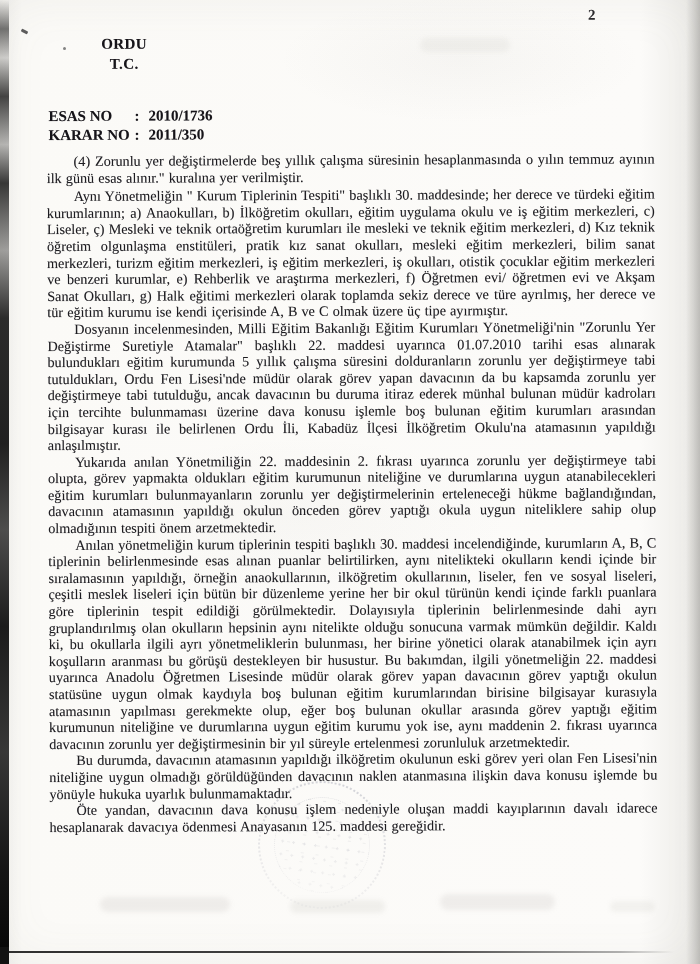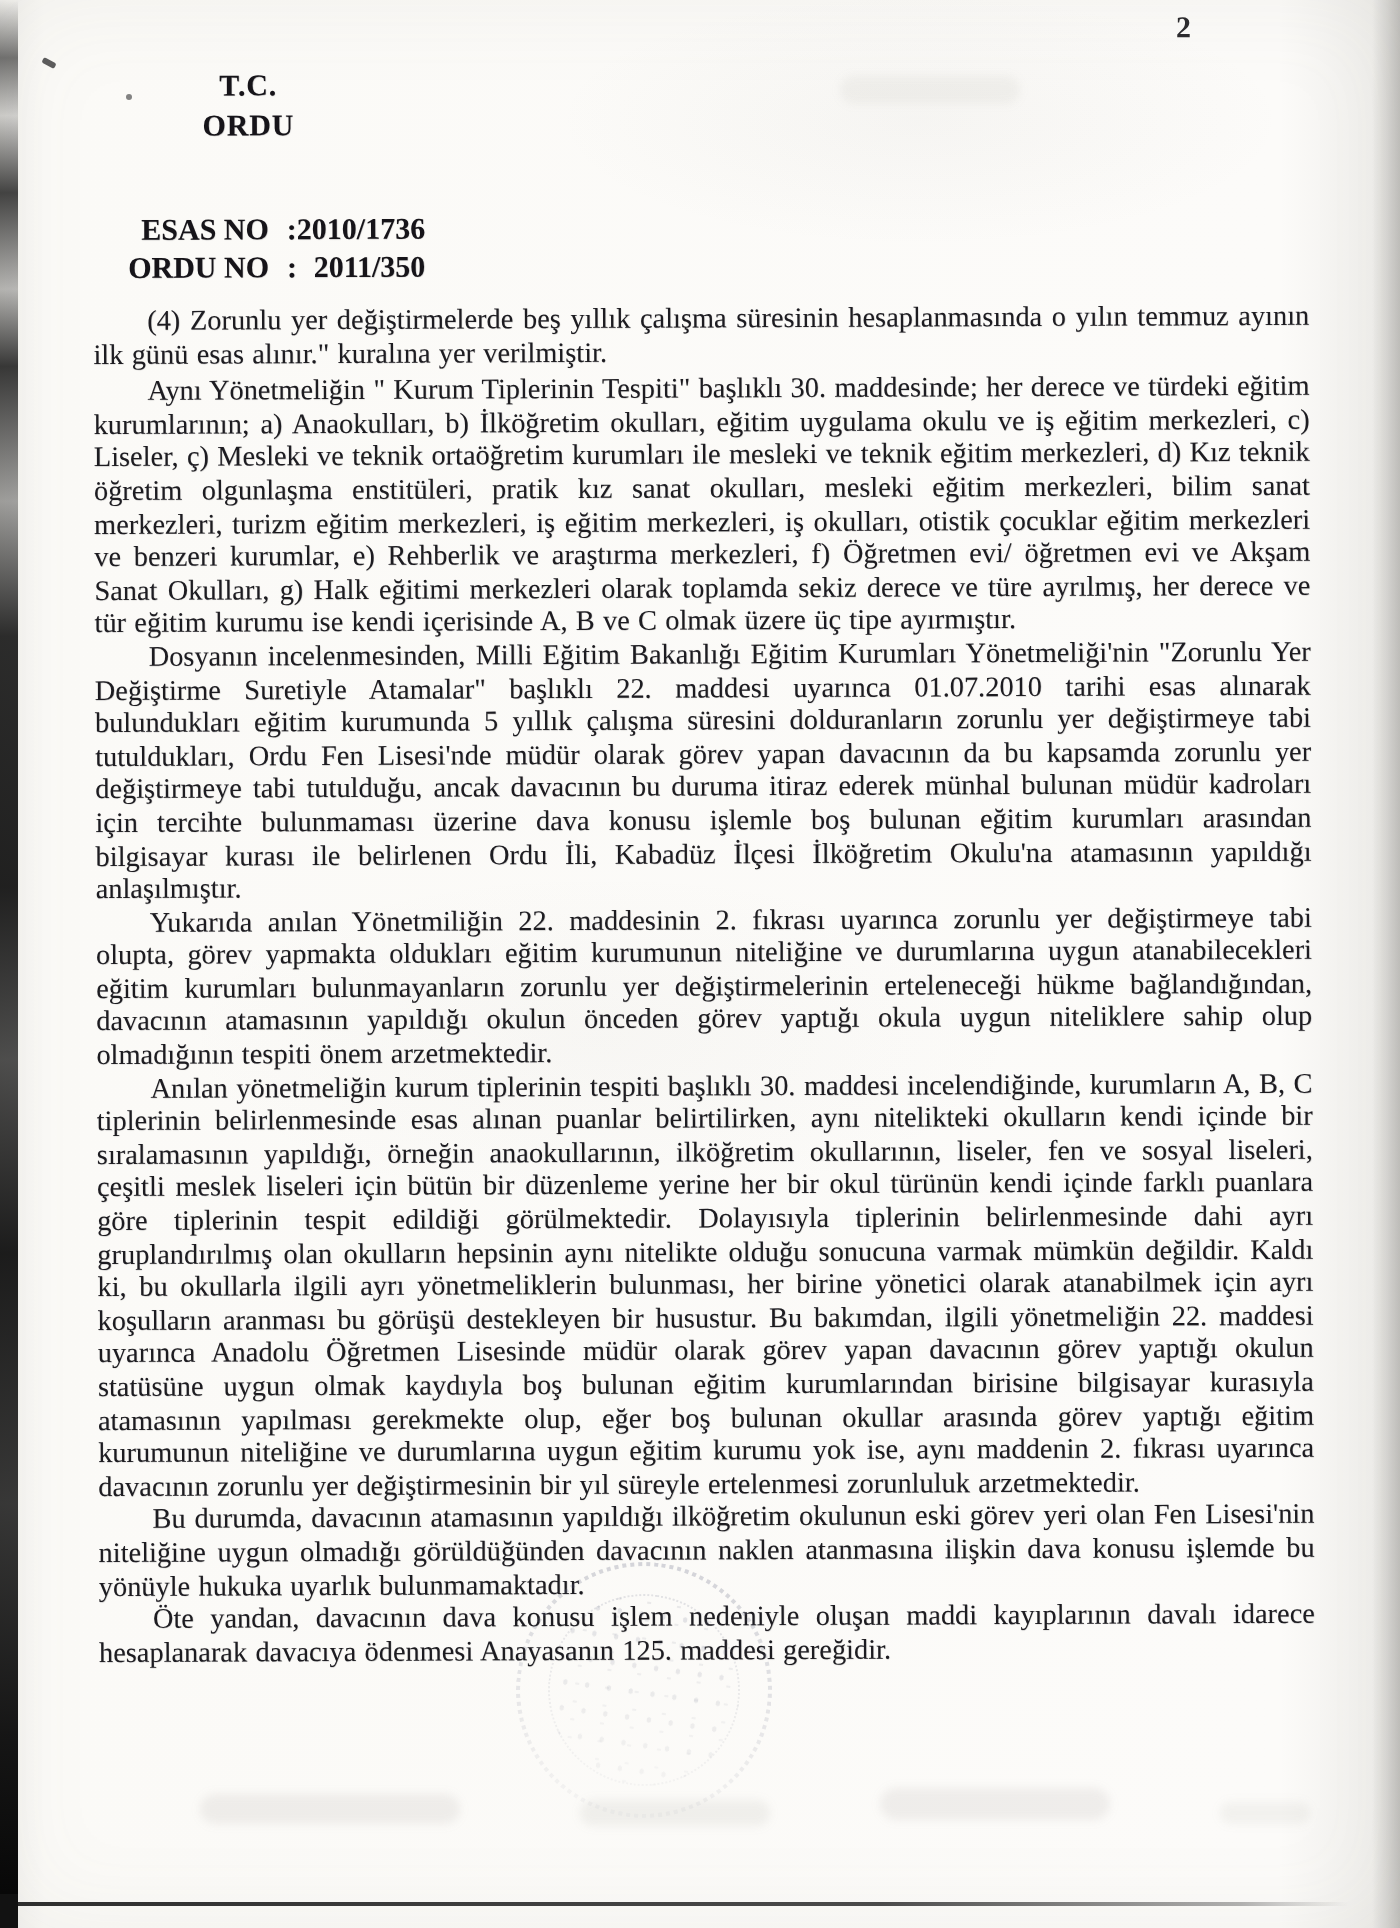--- a/index.html
+++ b/index.html
@@ -35,21 +35,21 @@
     font-weight: bold; font-size: 15px; line-height: 20px;
     letter-spacing: 0.4px; color: #161419;
     text-shadow: 0.2px 0.2px 0.4px rgba(20,20,25,0.35);
   }
   .case-block {
     position: absolute; left: 50px; top: 106px;
     font-weight: bold; font-size: 15px; line-height: 19px;
     color: #161419;
     text-shadow: 0.2px 0.2px 0.4px rgba(20,20,25,0.3);
   }
-  .case-row { display: grid; grid-template-columns: 86px 14px auto; text-align: right; }
+  .case-row { display: grid; grid-template-columns: 86px 14px auto; }
   .doc-body {
     position: absolute; left: 48px; top: 152px; width: 608px;
     font-size: 14.2px; line-height: 16.6px;
     text-align: justify;
     word-spacing: 0.6px;
     color: #1d1c21;
     text-shadow: 0.2px 0.2px 0.35px rgba(25,25,30,0.3);
   }
   .doc-body p { margin: 0; text-indent: 27px; }
   .doc-body p.first { margin-bottom: 2px; }
@@ -119,32 +119,32 @@
 </head>
 <body>
 
 <div class="scan">
 
   <div class="content">
 
     <div class="page-number">2</div>
 
     <div class="court-header">
+      <div>ORDU</div>
       <div>T.C.</div>
-      <div>ORDU</div>
     </div>
 
     <div class="case-block">
       <div class="case-row">
         <span>ESAS NO</span>
         <span>:</span>
         <span>2010/1736</span>
       </div>
       <div class="case-row">
-        <span>ORDU NO</span>
+        <span>KARAR NO</span>
         <span>:</span>
         <span>2011/350</span>
       </div>
     </div>
 
     <div class="doc-body">
       <p class="first">(4) Zorunlu yer değiştirmelerde beş yıllık çalışma süresinin hesaplanmasında o yılın temmuz ayının ilk günü esas alınır." kuralına yer verilmiştir.</p>
       <p>Aynı Yönetmeliğin " Kurum Tiplerinin Tespiti" başlıklı 30. maddesinde; her derece ve türdeki eğitim kurumlarının;  a) Anaokulları,  b) İlköğretim okulları, eğitim uygulama okulu ve iş eğitim merkezleri, c) Liseler,  ç) Mesleki ve teknik ortaöğretim kurumları ile mesleki ve teknik eğitim merkezleri,  d) Kız teknik öğretim olgunlaşma enstitüleri, pratik kız sanat okulları, mesleki eğitim merkezleri, bilim sanat merkezleri, turizm eğitim merkezleri, iş eğitim merkezleri, iş okulları, otistik çocuklar eğitim merkezleri ve benzeri kurumlar, e) Rehberlik ve araştırma merkezleri,  f) Öğretmen evi/ öğretmen evi ve Akşam Sanat Okulları,  g) Halk eğitimi merkezleri olarak toplamda sekiz derece ve türe ayrılmış, her derece ve tür eğitim kurumu ise kendi içerisinde A, B ve C olmak üzere üç tipe ayırmıştır.</p>
       <p>Dosyanın incelenmesinden, Milli Eğitim Bakanlığı Eğitim Kurumları Yönetmeliği'nin "Zorunlu Yer Değiştirme Suretiyle Atamalar" başlıklı 22. maddesi uyarınca 01.07.2010 tarihi esas alınarak bulundukları eğitim kurumunda 5 yıllık çalışma süresini dolduranların zorunlu yer değiştirmeye tabi tutuldukları, Ordu Fen Lisesi'nde müdür olarak görev yapan davacının da bu kapsamda zorunlu yer değiştirmeye tabi tutulduğu, ancak davacının bu duruma itiraz ederek münhal bulunan  müdür kadroları için tercihte bulunmaması üzerine dava konusu işlemle boş bulunan eğitim kurumları arasından bilgisayar kurası ile belirlenen Ordu İli, Kabadüz İlçesi İlköğretim Okulu'na atamasının yapıldığı anlaşılmıştır.</p>
       <p>Yukarıda anılan Yönetmiliğin 22. maddesinin 2. fıkrası uyarınca zorunlu yer değiştirmeye tabi olupta, görev yapmakta oldukları eğitim kurumunun niteliğine ve durumlarına uygun atanabilecekleri eğitim kurumları bulunmayanların zorunlu yer değiştirmelerinin erteleneceği hükme bağlandığından, davacının atamasının yapıldığı okulun önceden görev yaptığı okula uygun niteliklere sahip olup olmadığının tespiti önem arzetmektedir.</p>

